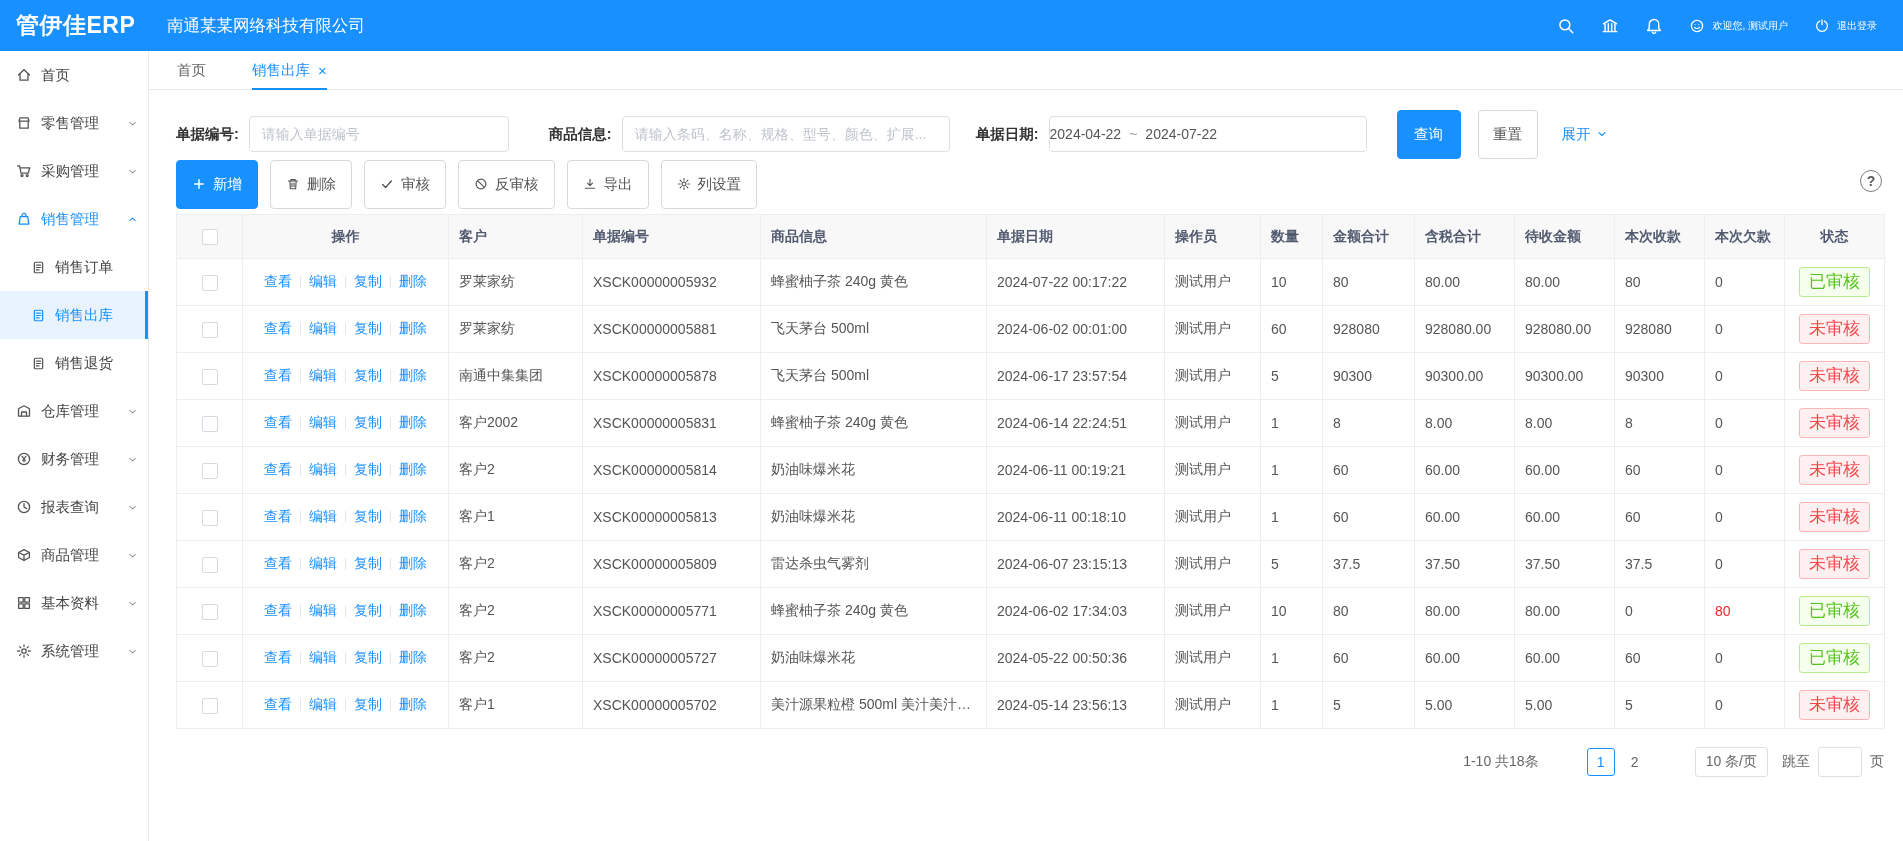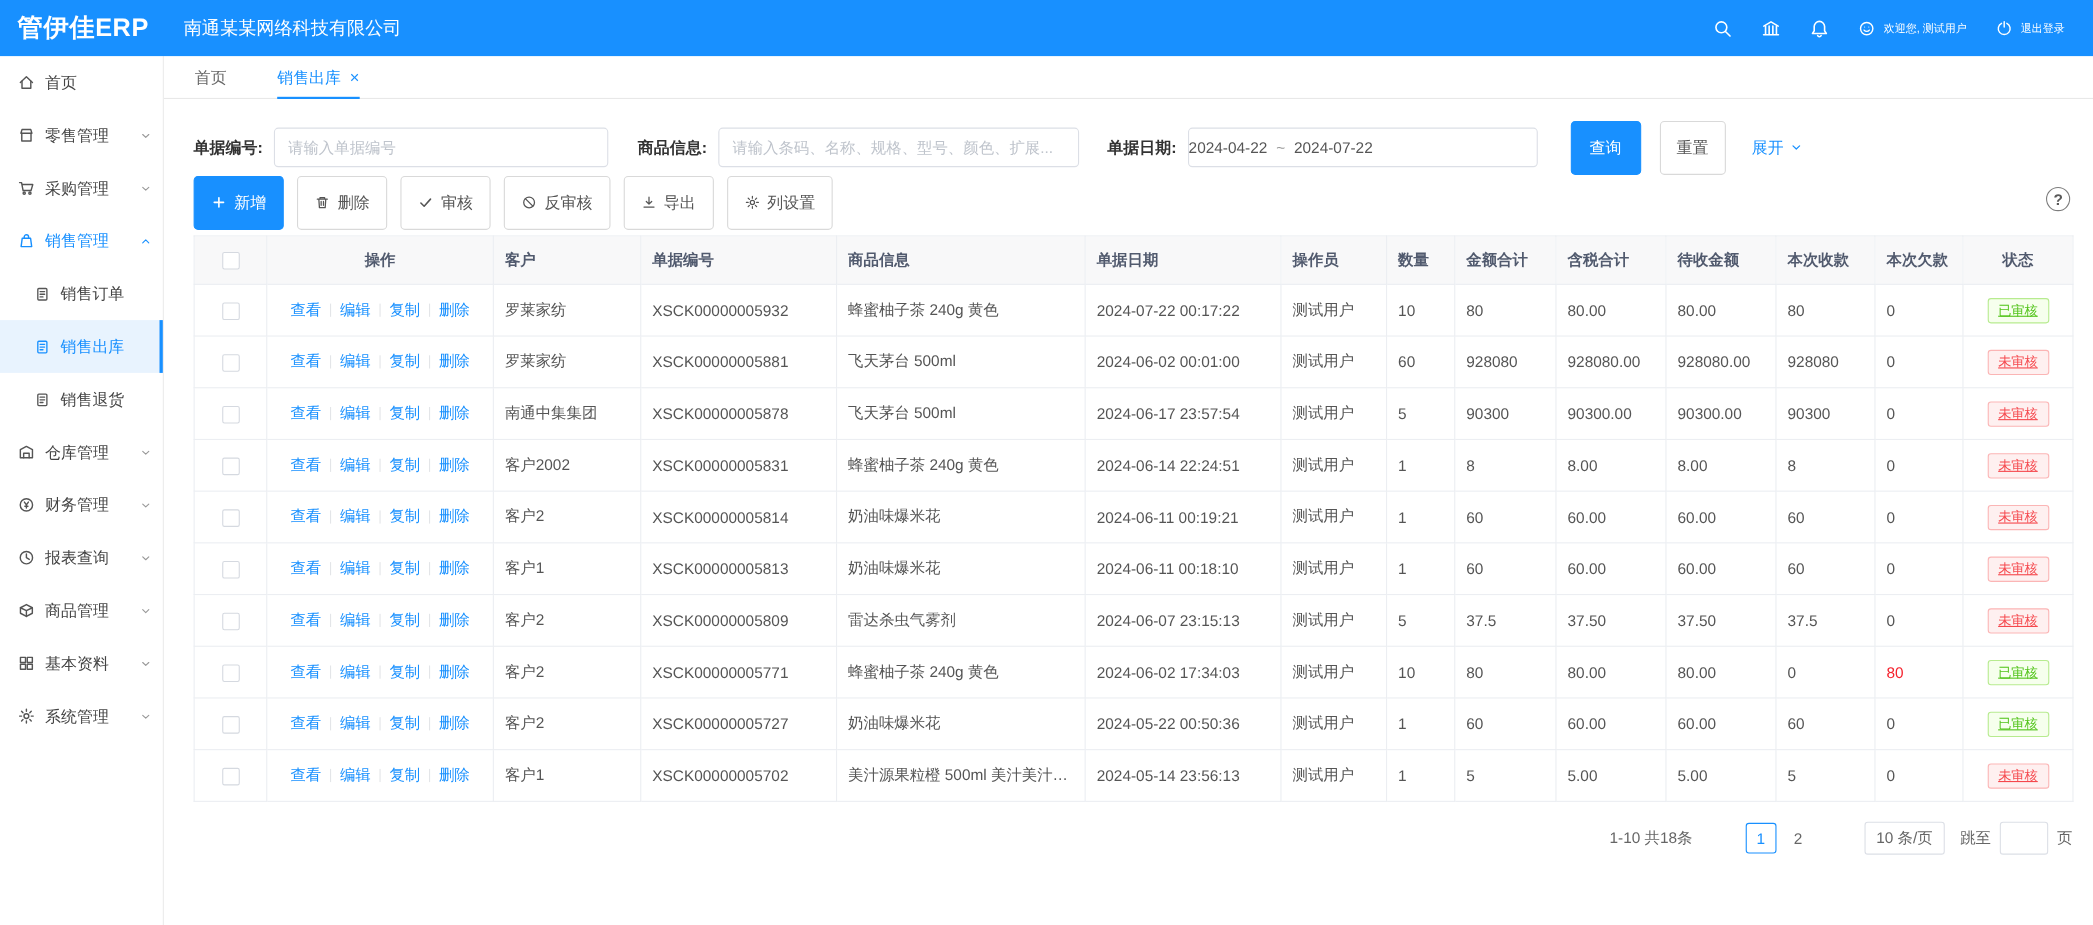--- a/index.html
+++ b/index.html
@@ -39,21 +39,21 @@
   .tab.active { color:#1890ff; }
   .tab.active::after { content:""; position:absolute; left:0; right:0; bottom:-1px; height:2px; background:#1890ff; }
   .tab-close { margin-left:8px; font-size:15px; color:#999; }
   .tab.active .tab-close { color:#1890ff; }
   .content { padding:26px 19px 0 27px; }
   
   .filter-row { display:flex; align-items:center; height:36px; margin-bottom:14px; }
   .flabel { font-weight:bold; color:#333; margin-right:10px; font-size:14.5px; white-space:nowrap; }
   input.finput { height:36px; border:1px solid #dcdfe6; border-radius:4px; padding:0 12px; font-size:14px; color:#555; outline:none; font-family:inherit; }
   input.finput::placeholder { color:#bfc4cc; }
-  .finput.bill { width:304px; margin-right:27px; }
+  .finput.bill { width:260px; margin-right:40px; }
   .finput.product { width:328px; margin-right:26px; }
   .daterange { width:318px; height:36px; border:1px solid #dcdfe6; border-radius:4px; display:flex; align-items:center; justify-content:flex-start; gap:8px; color:#555; font-size:14px; margin-right:30px; cursor:pointer; }
   .date-sep { color:#999; }
   .btn { height:49px; border-radius:4px; display:inline-flex; align-items:center; justify-content:center; font-size:14.5px; cursor:pointer; border:1px solid #d9d9d9; background:#fff; color:#555; font-family:Liberation Sans, sans-serif; }
   .btn-primary { background:#1890ff; border-color:#1890ff; color:#fff; }
   .btn-search { width:64px; margin-right:17px; }
   .btn-reset { width:60px; margin-right:24px; }
   .expand-link { color:#1890ff; display:inline-flex; align-items:center; gap:5px; font-size:14.5px; cursor:pointer; }
   .expand-link .hicon { color:#1890ff; }
   
@@ -65,21 +65,21 @@
   .help { position:absolute; right:2px; top:4px; width:22px; height:22px; border:1.5px solid #7d7d7d; border-radius:50%; display:flex; align-items:center; justify-content:center; color:#595959; font-size:14px; font-weight:bold; cursor:pointer; }
   
   table.grid { width:1708px; border-collapse:collapse; table-layout:fixed; }
   .grid th, .grid td { border:1px solid #eceef2; font-size:14px; color:#555; padding:0 10px; overflow:hidden; white-space:nowrap; text-overflow:ellipsis; text-align:left; }
   .grid thead th { height:44px; background:#f8f8f9; color:#515a6e; font-weight:bold; }
   .grid tbody td { height:47px; }
   .c-center { text-align:center !important; }
   .checkbox { width:16px; height:16px; border:1px solid #d5d9e0; border-radius:2px; display:inline-block; background:#fff; vertical-align:middle; cursor:pointer; }
   .oplink { color:#1890ff; cursor:pointer; }
   .opsep { display:inline-block; width:1px; height:12px; background:#e3e5e8; margin:0 8px; vertical-align:middle; }
-  .badge { display:inline-block; padding:3px 9px; font-size:12px; border-radius:3px; line-height:1.25;text-decoration:underline; }
+  .badge { display:inline-block; padding:3px 9px; font-size:17px; border-radius:3px; line-height:1.25; }
   .badge-green { color:#52c41a; border:1px solid #b7eb8f; background:#f6ffed; }
   .badge-red { color:#f5484d; border:1px solid #fbb5b5; background:#fef0f0; }
   .num-red { color:#f5222d !important; }
   
   .pager { width:1708px; display:flex; align-items:center; justify-content:flex-end; margin-top:18px; color:#666; font-size:14px; }
   .pg-total { margin-right:16px; color:#666; }
   .pg-arrow { width:28px; height:28px; display:flex; align-items:center; justify-content:center; color:#c5c8ce; cursor:pointer; }
   .pg-arrow.enabled { color:#666; }
   .pg-pages { display:flex; align-items:center; gap:6px; margin:0 4px; }
   .pg-num { min-width:28px; height:28px; border-radius:3px; display:flex; align-items:center; justify-content:center; cursor:pointer; color:#666; padding:0 4px; }

